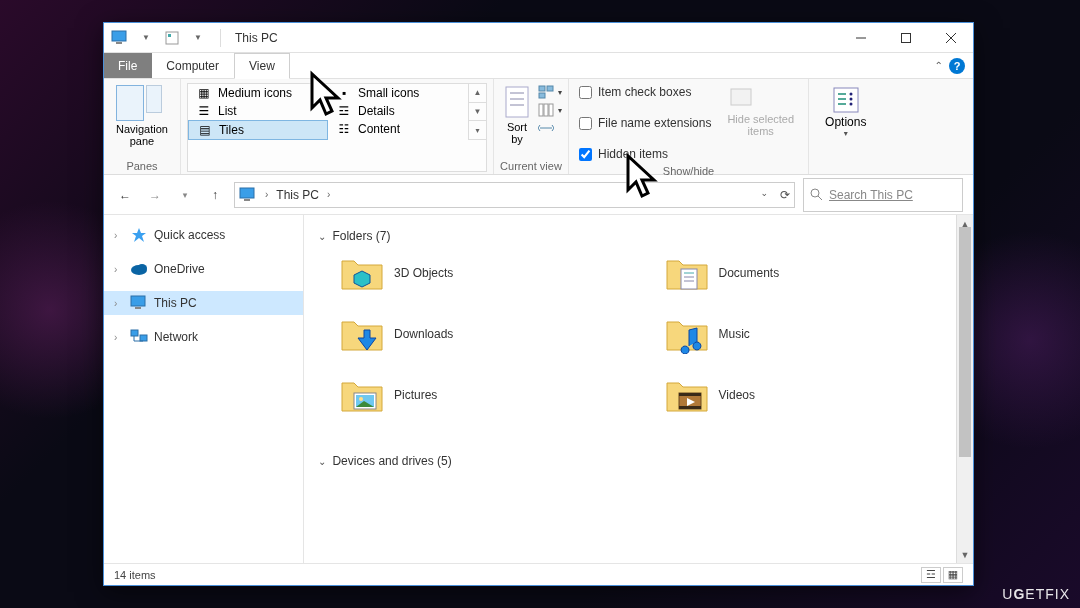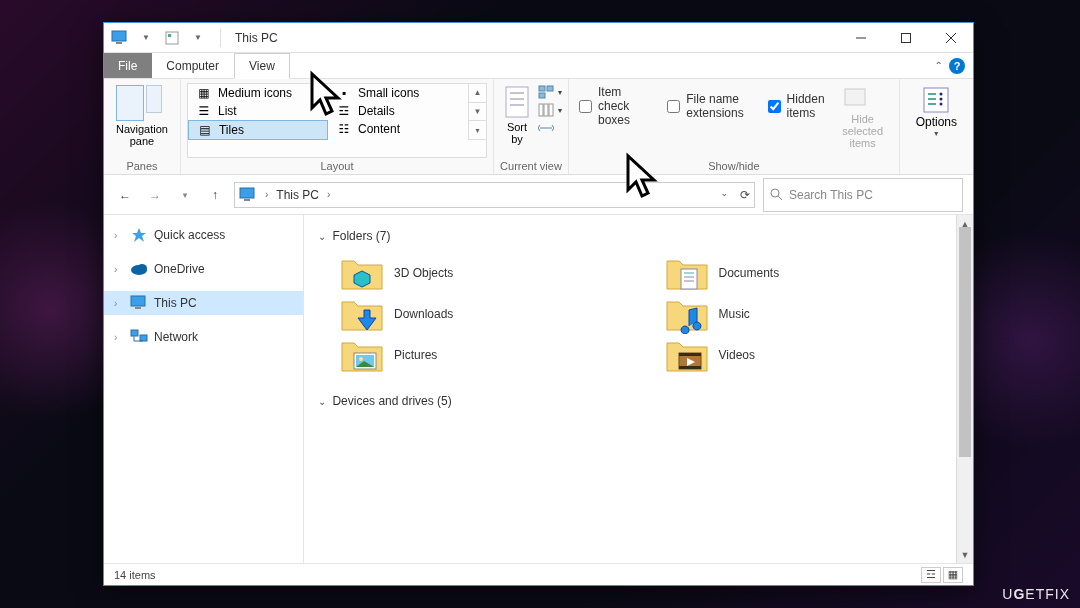--- a/index.html
+++ b/index.html
@@ -92,32 +92,32 @@
     .navrow {
       display:flex; align-items:center; gap:8px; padding:6px 10px; border-bottom:1px solid #e5e5e5; height:40px;
     }
     .nav-btn { width:22px; height:22px; display:flex; align-items:center; justify-content:center; color:#888;}
     .nav-btn.enabled { color:#333;}
     .addressbar { flex:1; height:26px; border:1px solid #ccc; display:flex; align-items:center; padding:0 4px; gap:6px;}
     .addressbar .pc-icon { width:18px; height:16px;}
     .addressbar .crumb { font-size:12px; color:#333;}
     .addressbar .crumb-sep { color:#666; font-size:10px; margin:0 2px;}
     .addr-tools { margin-left:auto; display:flex; gap:4px;}
-    .searchbox { width:200px; height:26px; border:1px solid #ccc; display:flex; align-items:center; padding:16px 6px; gap:6px; color:#888;}
+    .searchbox { width:160px; height:26px; border:1px solid #ccc; display:flex; align-items:center; padding:16px 6px; gap:6px; color:#888;text-decoration:underline;}
     
     .main { flex:1; display:flex; overflow:hidden;}
     .sidebar { width:200px; border-right:1px solid #e5e5e5; padding:8px 0; overflow:auto;}
     .tree-item { display:flex; align-items:center; gap:6px; padding:4px 10px; font-size:12px; color:#333;}
     .tree-item .chev { width:10px; color:#888; font-size:10px;}
     .tree-item.selected { background:#cde8ff;}
     .tree-icon { width:18px; height:16px; display:flex; align-items:center; justify-content:center;}
     .content { flex:1; overflow:auto; position:relative; padding:8px 14px 8px 14px;}
     .section-header { display:flex; align-items:center; gap:6px; font-size:12px; color:#333; margin:6px 0;}
     .section-header .chev { font-size:10px; color:#555;}
-    .folder-grid { display:grid; grid-template-columns: 1fr 1fr; gap:1px 30px; padding:4px 0 12px 22px;}
+    .folder-grid { display:grid; grid-template-columns: 1fr 1fr; gap:21px 30px; padding:4px 0 12px 22px;}
     .folder-item { display:flex; align-items:center; gap:10px;}
     .folder-svg { width:44px; height:40px;}
     .folder-label { font-size:12px; color:#333;}
     .scrollbar { position:absolute; right:0; top:0; bottom:0; width:17px; background:#f0f0f0; border-left:1px solid #ddd;}
     .scrollbar .thumb { position:absolute; left:2px; right:2px; top:12px; height:230px; background:#c2c2c2; border-radius:0;}
     .scrollbar .arrow { position:absolute; left:0; right:0; height:17px; display:flex; align-items:center; justify-content:center; color:#666; font-size:9px;}
     .scrollbar .arrow.up { top:0;} .scrollbar .arrow.down { bottom:0;}
     
     .statusbar { height:22px; border-top:1px solid #e5e5e5; display:flex; align-items:center; padding:0 10px; font-size:11px; color:#444;}
     .view-toggle { margin-left:auto; display:flex; gap:2px;}
@@ -232,21 +232,20 @@
                 <span>Content</span>
               </div>
           </div>
           <div class="layout-scroll">
               <div>▲</div>
               <div>▼</div>
               <div>▾</div>
             </div>
         </div>
       </div>
-      <div class="ribbon-group-label">Layout</div>
     </div>
 
     <div class="ribbon-group">
       <div class="ribbon-group-body">
         <div class="sortby-btn">
           <svg class="sortby-icon" viewBox="0 0 26 34">
               <rect x="2" y="2" width="22" height="30" fill="#fff" stroke="#aac"></rect>
               <line x1="6" y1="8" x2="20" y2="8" stroke="#88a"></line>
               <line x1="6" y1="14" x2="20" y2="14" stroke="#88a"></line>
               <line x1="6" y1="20" x2="20" y2="20" stroke="#88a"></line>
@@ -278,21 +277,21 @@
                 <polyline points="14,4 16,7 14,10" fill="none" stroke="#58a"></polyline>
               </svg>
             </div>
         </div>
       </div>
       <div class="ribbon-group-label">Current view</div>
     </div>
 
     <div class="ribbon-group">
       <div class="ribbon-group-body">
-        <div style="display:flex; flex-direction:row; gap:13px;">
+        <div style="display:flex; flex-direction:column; gap:13px;">
           <label class="chk">
               <input type="checkbox" style="">
               <span>Item check boxes</span>
             </label>
           <label class="chk">
               <input type="checkbox" style="">
               <span>File name extensions</span>
             </label>
           <label class="chk">
               <input type="checkbox" checked="" style="">

